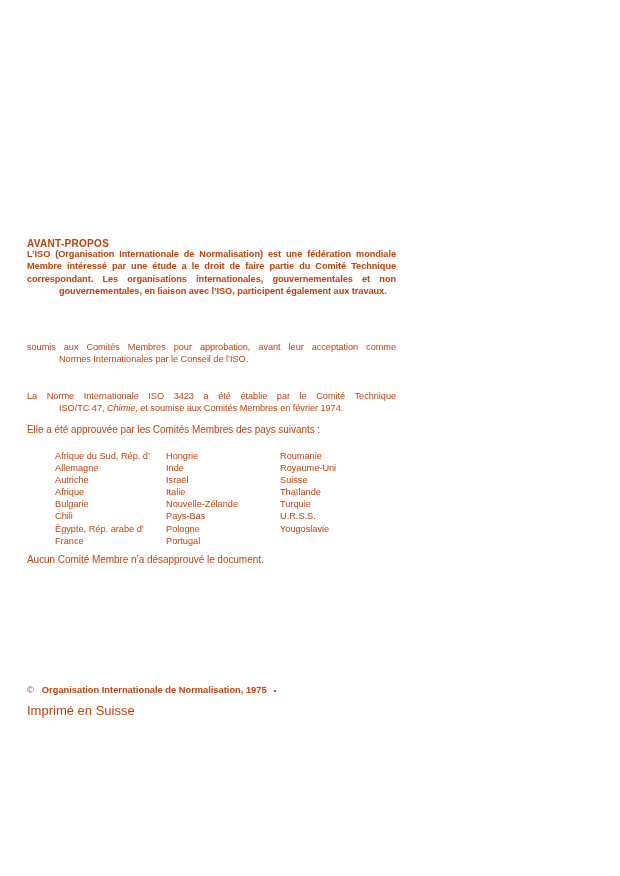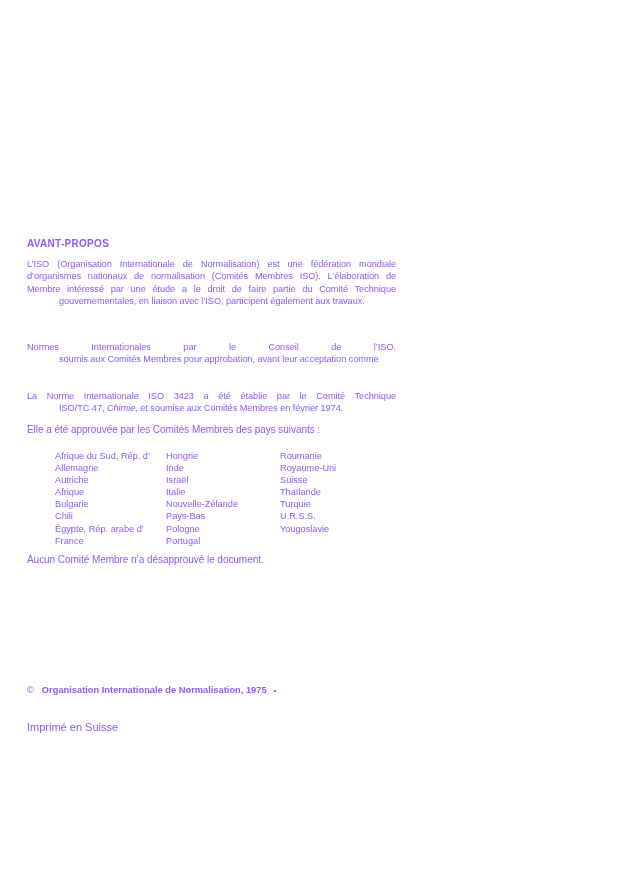--- a/index.html
+++ b/index.html
@@ -7,21 +7,21 @@
     padding: 0;
     background: #ffffff;
   }
   .page {
     position: relative;
     width: 620px;
     height: 876px;
     background: #ffffff;
     overflow: hidden;
     font-family: "Liberation Sans", sans-serif;
-    color: #8b5cf6;
+    color: #c2410c;
   }
   .heading {
     position: absolute;
     left: 27px;
     top: 238px;
     font-size: 10px;
     line-height: 12px;
     font-weight: bold;
     letter-spacing: 0.3px;
   }
@@ -85,44 +85,43 @@
     margin-right: 8px;
   }
   .copyright .c-bullet {
     margin-left: 7px;
     font-size: 8px;
   }
   .printed-note {
     position: absolute;
     left: 27px;
     top: 705px;
-    font-size: 11px;
+    font-size: 13px;
     line-height: 11px;
     white-space: nowrap;
-    margin-top: 17px;
   }
   em { font-style: italic; }
 </style>
 </head>
 <body>
 
 <div class="page">
 
   <div class="heading">AVANT-PROPOS</div>
 
-  <div class="para" style="top: 258px;">
+  <div class="para" style="top: 248px; font-weight: bold;">
       <div class="jline">L’ISO (Organisation Internationale de Normalisation) est une fédération mondiale</div>
-      <div class="jline">d’organismes nationaux de normalisation (Comités Membres ISO). L’élaboration de</div>
       <div class="jline">Membre intéressé par une étude a le droit de faire partie du Comité Technique</div>
+      <div class="jline">correspondant. Les organisations internationales, gouvernementales et non</div>
       <div class="jline">gouvernementales, en liaison avec l’ISO, participent également aux travaux.</div>
     </div>
 
   <div class="para" style="top: 341px;">
+      <div class="jline">soumis aux Comités Membres pour approbation, avant leur acceptation comme</div>
       <div class="jline">Normes Internationales par le Conseil de l’ISO.</div>
-      <div class="jline">soumis aux Comités Membres pour approbation, avant leur acceptation comme</div>
     </div>
 
   <div class="para" style="top: 390px;">
     <div>La Norme Internationale ISO 3423 a été établie par le Comité Technique</div>
     <div class="line-last">
       <span>ISO/TC 47, </span><em>Chimie</em><span>, et soumise aux Comités Membres en février 1974.</span>
     </div>
   </div>
 
   <div class="single-line" style="top: 424px;">Elle a été approuvée par les Comités Membres des pays suivants :</div>

